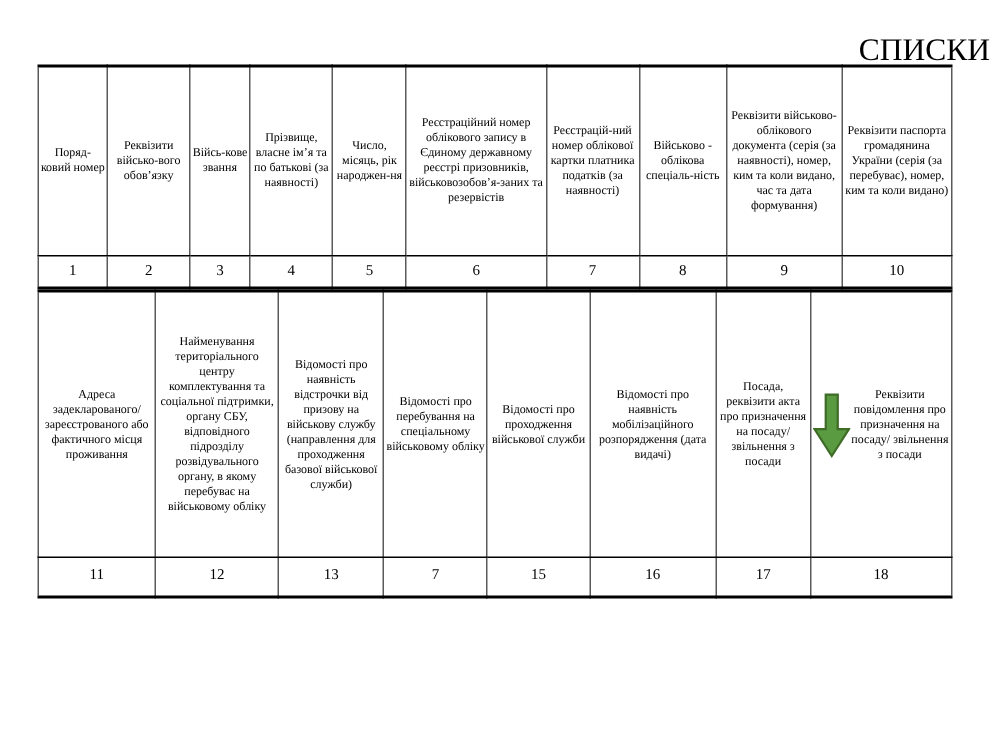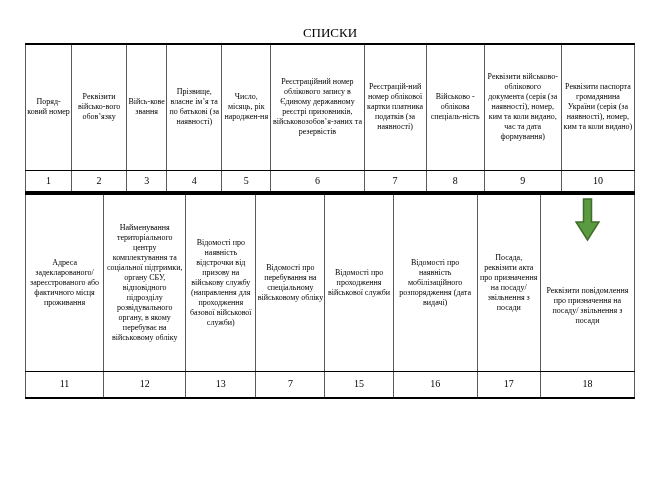--- a/index.html
+++ b/index.html
@@ -7,22 +7,22 @@
   body {
     width: 660px; height: 490px;
     background: #ffffff;
     font-family: "Liberation Serif", "DejaVu Serif", serif;
     color: #000;
   }
   .page { width: 660px; height: 490px; position: relative; overflow: hidden; }
 
   .title-block {
     padding-top: 23px;
-    text-align: center;
-    font-size: 13px;
+    text-align: right;
+    font-size: 21px;
     line-height: 20px;
   }
 
   table.sheet {
     table-layout: fixed;
     border-collapse: collapse;
     margin: 0 auto;
     width: 610px;
     border-top: 2px solid #000;
     border-bottom: 2px solid #000;
@@ -47,21 +47,21 @@
   .t1 thead th { height: 126px; }
   .t2 thead th { height: 176px; }
 
   table.sheet td.num { font-size: 10px; line-height: 12px; }
   .t1 td.num { height: 22px; }
   .t2 td.num { height: 26px; }
 
   
   .c18 {
     display: flex;
-    flex-direction: column;
+    flex-direction: row;
     align-items: center;
     height: 172px;
   }
   .arrow-wrap { margin-top: 1px; flex: 0 0 auto; line-height: 0; }
   .c18-label {
     flex: 1 1 auto;
     display: flex;
     align-items: center;
     justify-content: center;
   }
@@ -92,21 +92,21 @@
       <tr>
         <th>Поряд-ковий номер</th>
         <th>Реквізити військо-вого обов’язку</th>
         <th>Війсь-кове звання</th>
         <th>Прізвище, власне ім’я та по батькові (за наявності)</th>
         <th>Число, місяць, рік народжен-ня</th>
         <th>Реєстраційний номер облікового запису в Єдиному державному реєстрі призовників, військовозобов’я-заних та резервістів</th>
         <th>Реєстрацій-ний номер облікової картки платника податків (за наявності)</th>
         <th>Військово - облікова спеціаль-ність</th>
         <th>Реквізити військово-облікового документа (серія (за наявності), номер, ким та коли видано, час та дата формування)</th>
-        <th>Реквізити паспорта громадянина України (серія (за наявності), номер, ким та коли видано)</th>
+        <th>Реквізити паспорта громадянина України (серія (за перебуває), номер, ким та коли видано)</th>
       </tr>
     </thead>
     <tbody>
       <tr>
         <td class="num">1</td>
         <td class="num">2</td>
         <td class="num">3</td>
         <td class="num">4</td>
         <td class="num">5</td>
         <td class="num">6</td>

